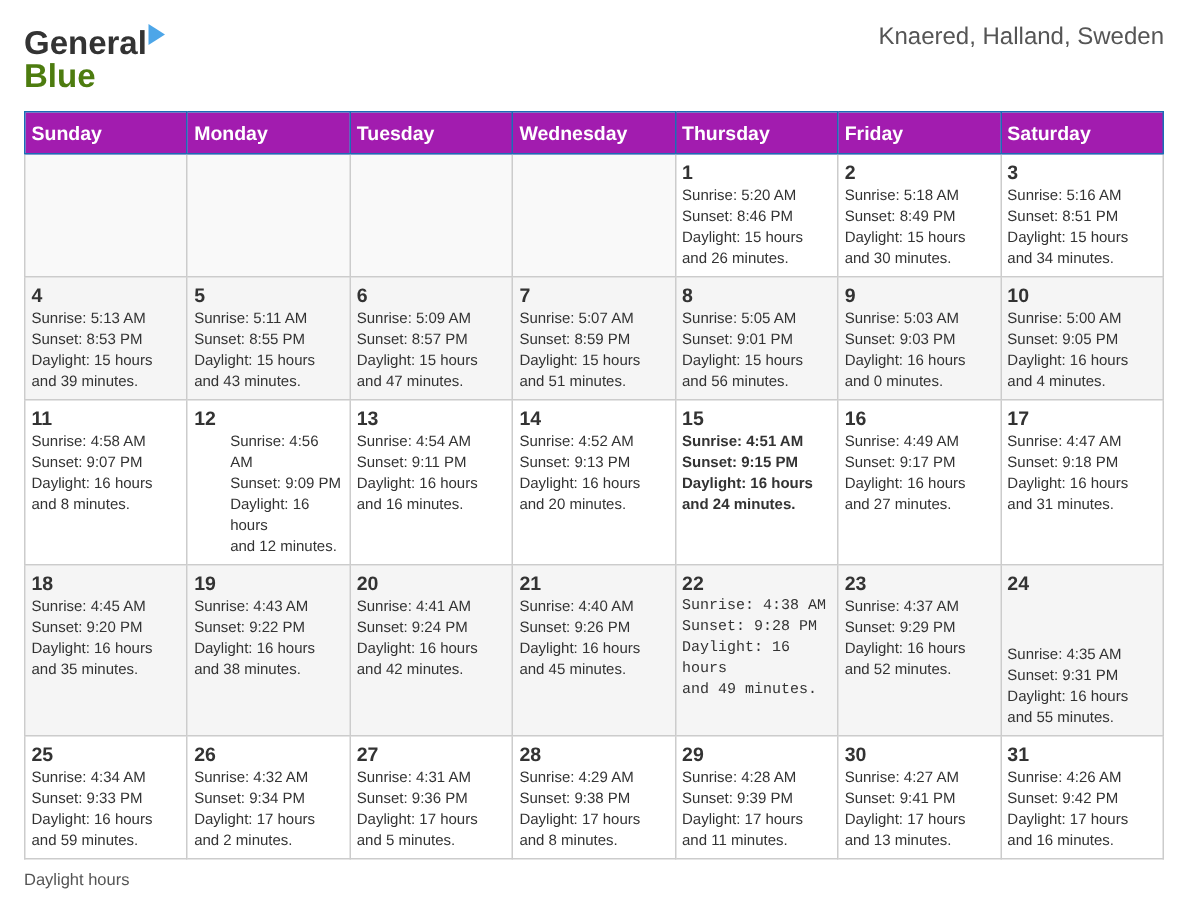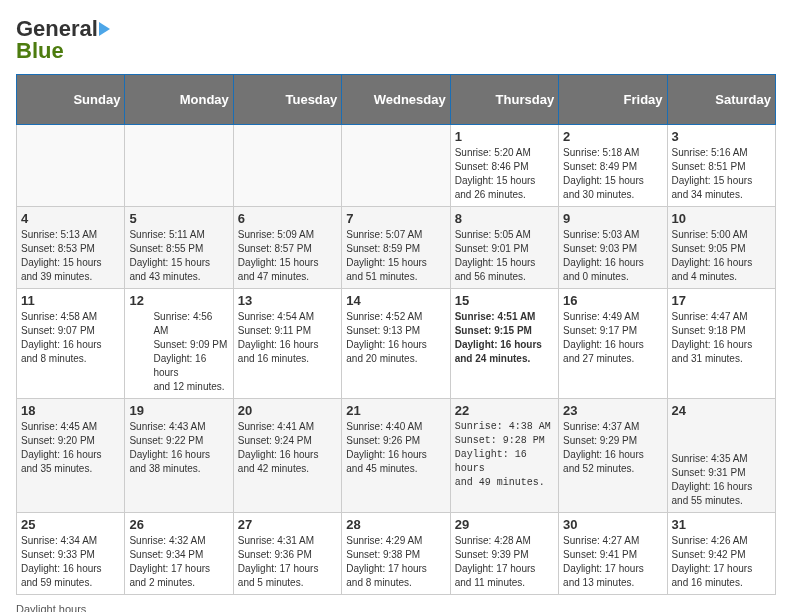--- a/index.html
+++ b/index.html
@@ -20,24 +20,24 @@
       display: flex;
       flex-direction: column;
       align-items: flex-start;
     }
     .title-block { text-align: right; }
     .title-block h1 { font-size: 32px; color: #333; font-weight: bold; }
     .title-block h2 { font-size: 16px; color: #555; font-weight: normal; }
     
     .calendar { width: 100%; border-collapse: collapse; font-size: 11px; }
     .calendar th {
-      background: #737373;
+      background: #a21caf;
       color: #fff;
-      padding: 17px 4px;
-      text-align: right;
+      padding: 6px 4px;
+      text-align: left;
       font-size: 13px;
       border: 1px solid #1a6eb5;
     }
     .calendar td {
       border: 1px solid #ccc;
       vertical-align: top;
       padding: 4px;
       width: calc(100% / 7);
       background: #fff;
       min-height: 80px;
@@ -58,35 +58,36 @@
     .empty-cell { background: #f9f9f9 !important; }
     
     .footer {
       margin-top: 8px;
       font-size: 11px;
       color: #555;
       text-align: left;
     }
     .logo-row {
       display: flex;
-      align-items: center;
+      align-items: flex-start;
     }
   </style>
 </head>
 <body>
 
 <div class="header">
   <div class="logo">
     <div class="logo-row">
       <span style="font-size:22px; font-weight:bold; color:#333;">General</span>
       <span style="display:inline-block; width:0; height:0; border-top:7px solid transparent; border-bottom:7px solid transparent; border-left:11px solid #4da6e8; margin: 0 2px 0 1px; vertical-align:middle;"></span>
     </div>
     <span style="font-size:22px; font-weight:bold; color:#4d7c0f; margin-top:-4px;">Blue</span>
   </div>
   <div class="title-block">
+    <h2>Knaered, Halland, Sweden</h2>
   </div>
 </div>
 
 <table class="calendar">
   <thead>
     <tr>
       <th>Sunday</th>
       <th>Monday</th>
       <th>Tuesday</th>
       <th>Wednesday</th>

